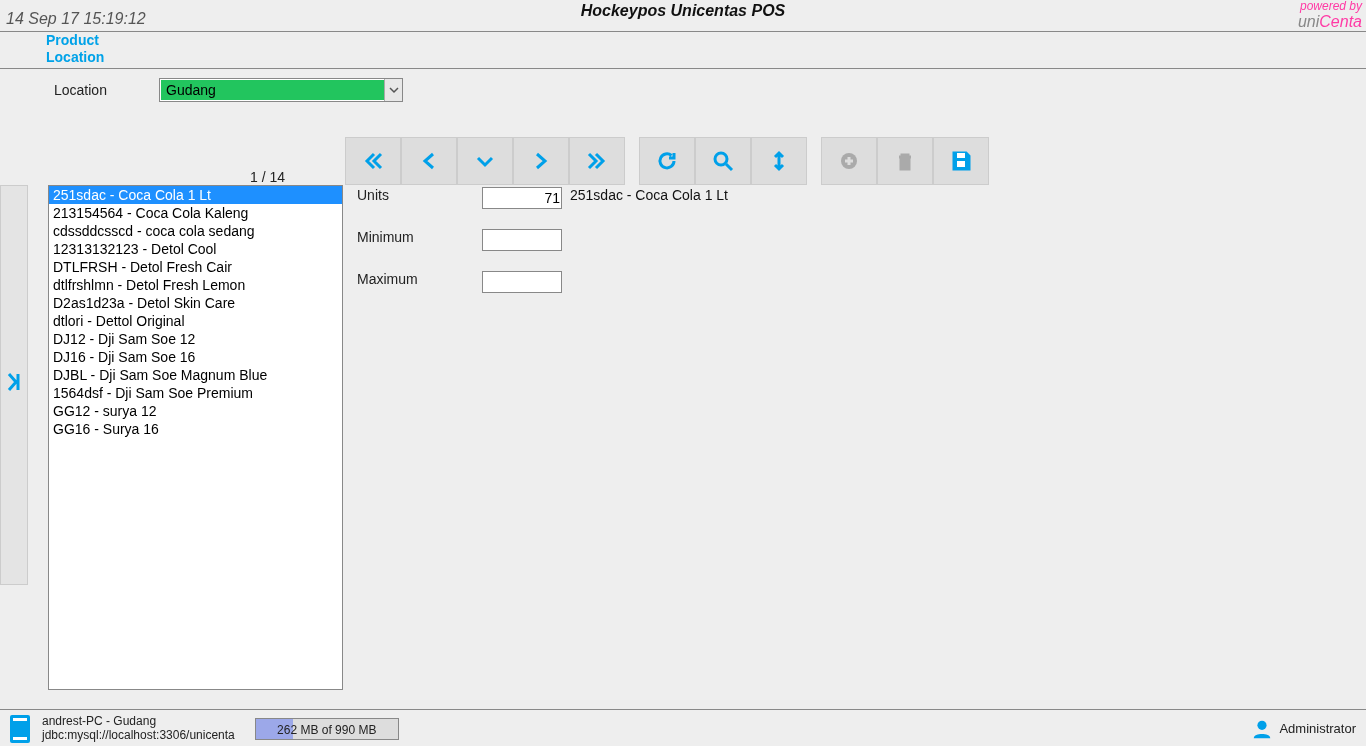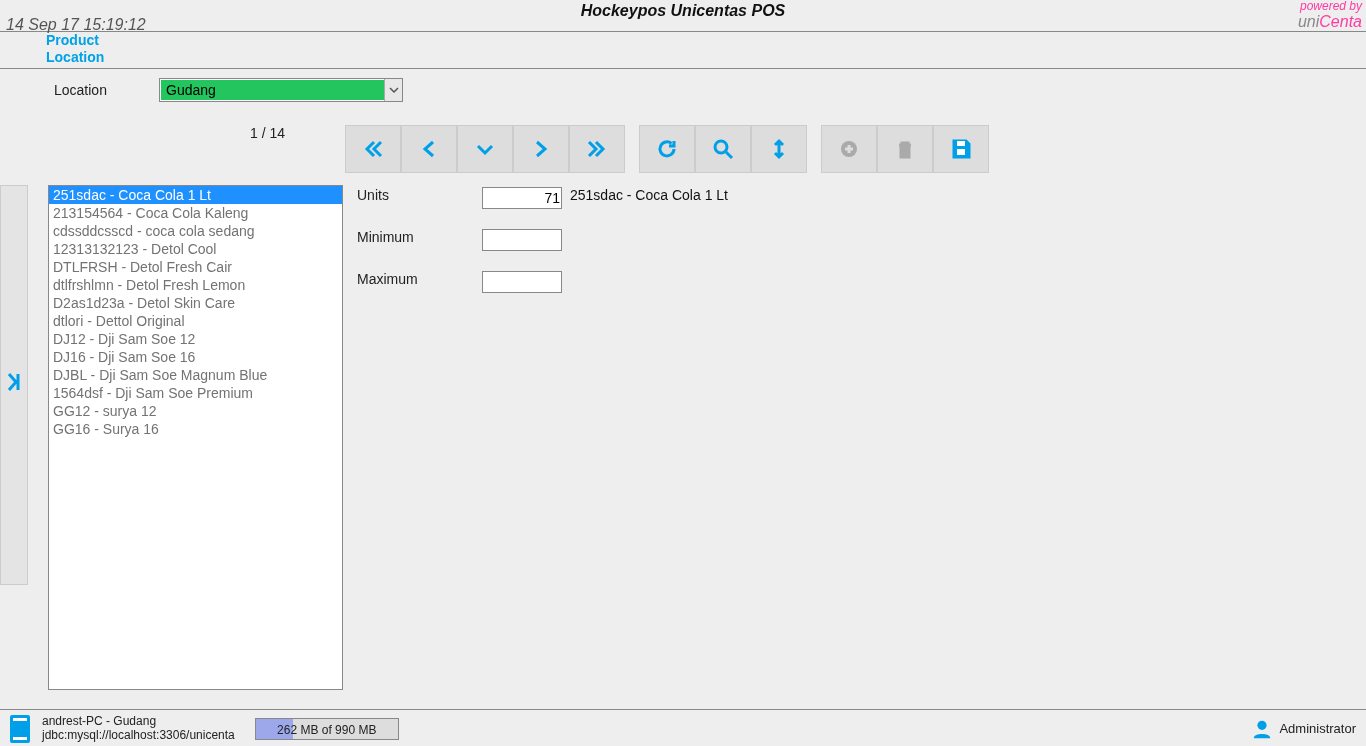--- a/index.html
+++ b/index.html
@@ -1,39 +1,39 @@
 <!DOCTYPE html>
 <html><head>
 <meta charset="utf-8">
 <style>
   * { box-sizing: border-box; margin: 0; padding: 0; }
   html, body { width: 1366px; height: 746px; font-family: Arial, sans-serif; font-size: 14px; background: #eeeeee; overflow: hidden; }
   .header { position: relative; height: 32px; border-bottom: 1px solid #888; background: #eeeeee; }
-  .timestamp { position: absolute; left: 6px; top: 16px; color: #555; font-size: 16px; font-style: italic; }
+  .timestamp { position: absolute; left: 6px; top: 10px; color: #555; font-size: 16px; font-style: italic; }
   .title { position: absolute; top: 2px; width: 100%; text-align: center; font-weight: bold; font-style: italic; font-size: 16px; color: #111; }
   .powered { position: absolute; right: 4px; top: 0; font-style: italic; font-size: 12px; color: #ff3aa5; text-align: right; line-height: 1.1; }
   .powered .uni { font-size: 16px; color: #888; }
   .powered .centa { color: #ff3aa5; font-size: 16px; }
   .subhead { padding-left: 46px; color: #00a2e8; font-weight: bold; font-size: 14px; line-height: 1.2; }
   .divider { border-bottom: 1px solid #888; margin-top: 2px; }
   .row-loc { display: flex; align-items: center; padding-left: 54px; height: 30px; margin-top: 6px; margin-bottom: 20px;}
   .row-loc label { width: 105px; color:#222; }
   .combo { display:flex; align-items:center; width: 244px; height: 24px; background: #22c55e; border: 1px solid #888; box-shadow: inset 0 0 0 1px #fff; }
   .combo span { flex: 1; padding-left: 6px; }
   .combo .arrow { width: 18px; height: 100%; display:flex; align-items:center; justify-content:center; border-left: 1px solid #aaa; background:#e8e8e8; }
-  .toolbar { display:flex; align-items:flex-start; padding-left: 250px; height: 60px; }
+  .toolbar { display:flex; align-items:flex-end; padding-left: 250px; height: 60px; }
   .pager { color:#222; margin-right: 60px; }
   .tb-btn { width:56px; height:48px; border:1px solid #ccc; background:#ddd; display:flex; align-items:center; justify-content:center; }
   .tb-btn svg { stroke:#00a0e9; fill:none; stroke-width:3; }
   .tb-btn.disabled svg { stroke:#aaa; fill:#aaa; }
   .main { display:flex; position:relative; height: 520px; }
   .sidepanel { position:absolute; left:0; top:0; width:28px; height:400px; background:#e4e4e4; border:1px solid #ccc; display:flex; flex-direction:column; justify-content:center; align-items:center; gap:70px;}
   .sidepanel .drawer-icon { color:#00a0e9; font-size:22px; font-weight:bold; }
   .listbox { margin-left:48px; width:295px; height:505px; border:1px solid #888; background:#fff; overflow:hidden; }
-  .listbox .item { padding: 1px 4px; white-space:nowrap; cursor:default; font-size:14px; color:#737373;}
+  .listbox .item { padding: 1px 4px; white-space:nowrap; cursor:default; font-size:14px; color:#000000;}
   .listbox .item.sel { background:#1e90ff; color:#fff; }
   .form { margin-left:14px; padding-top:2px; }
   .form-row { display:flex; align-items:flex-start; height:40px; }
   .form-row label { width:125px; color:#222;}
   .fld { width:80px; height:22px; border:1px solid #888; background:#fff; padding:0 1px; text-align:right; font-size:14px; }
   .fld-label { margin-left:8px; color:#111; }
   .form-row.gap { margin-top:2px; }
   .bottom-divider { border-top: 1px solid #888; margin-top: 4px;}
   .status { height: 38px; position:relative; display:flex; align-items:center; background:#eee; }
   .db-icon { width:20px; height:28px; margin-left:10px; background:#00a0e9; border-radius:2px; display:flex; flex-direction:column; justify-content:space-between; padding:3px 3px; }

